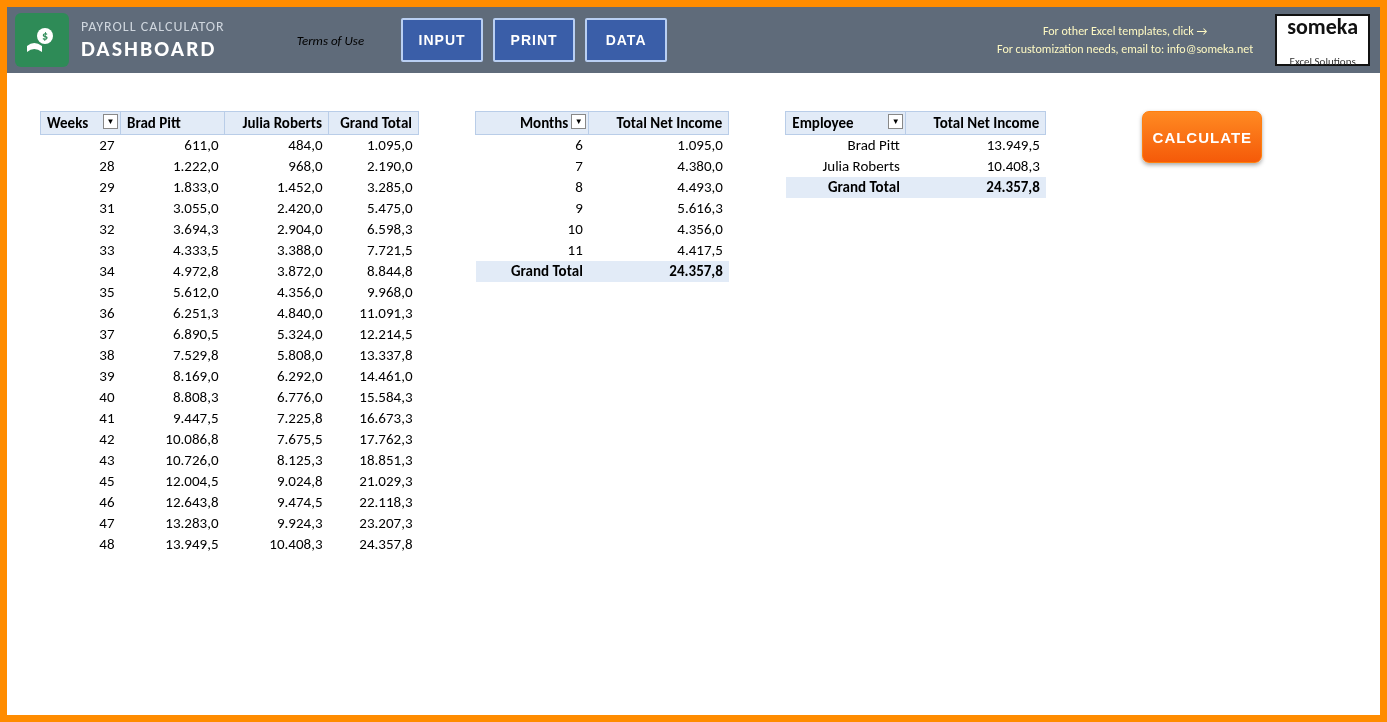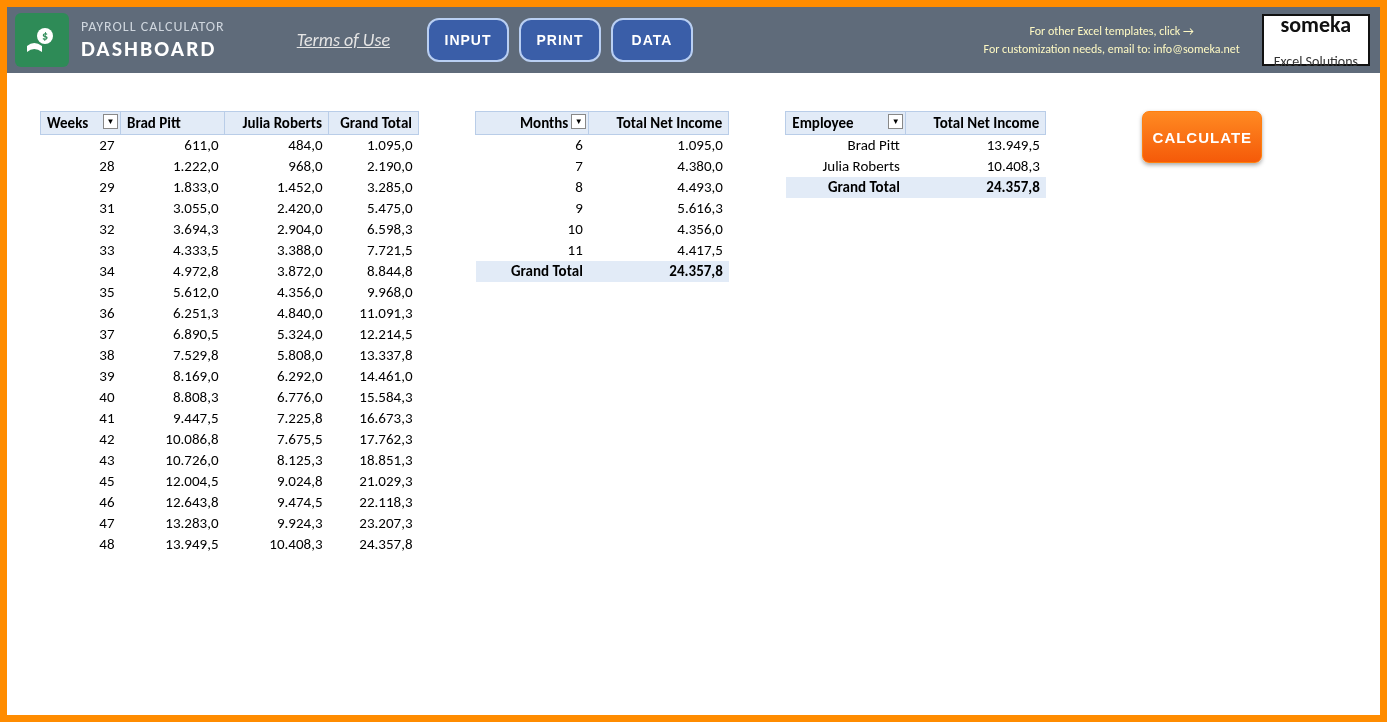--- a/index.html
+++ b/index.html
@@ -28,31 +28,30 @@
   align-items: center;
   justify-content: center;
   color: #fff;
   font-size: 30px;
   font-weight: bold;
 }
 .title-block { color: #fff; }
 .app-title { font-size: 14px; letter-spacing: 1px; color: #cfd6de; }
 .app-subtitle { font-size: 22px; font-weight: bold; letter-spacing: 2px; }
 .terms {
-  color: #e5e5e5;
-  font-size: 18px;
+  color: #000000;
+  font-size: 13px;
   font-style: italic;
-  text-decoration: underline;
   margin-left: 60px;
 }
 .nav-buttons { display: flex; gap: 10px; margin-left: 25px; }
 .nav-btn {
   background: #3a5ea8;
   border: 2px solid #b9cff3;
-  border-radius: 12px;
+  border-radius: 2px;
   color: #fff;
   font-weight: bold;
   font-size: 14px;
   letter-spacing: 1px;
   width: 82px;
   height: 44px;
   cursor: pointer;
 }
 .promo {
   margin-left: auto;
@@ -68,21 +67,21 @@
   margin-left: 10px;
   margin-right: 2px;
   display: flex;
   flex-direction: column;
   align-items: center;
   justify-content: center;
   height: 52px;
   gap: 19px;
 }
 .someka-top { font-size: 22px; font-weight: 600; letter-spacing: 0; color: #111; }
-.someka-sub { font-size: 14px; color: #333; margin-top: -4px; }
+.someka-sub { font-size: 11px; color: #333; margin-top: -4px; }
 .content {
   display: flex;
   padding: 38px 20px 10px 33px;
   gap: 56px;
   font-size: 15px;
   color: #000;
 }
 .col { display: block; }
 .calc-col { margin-left: 40px; }
 .calc-btn {

